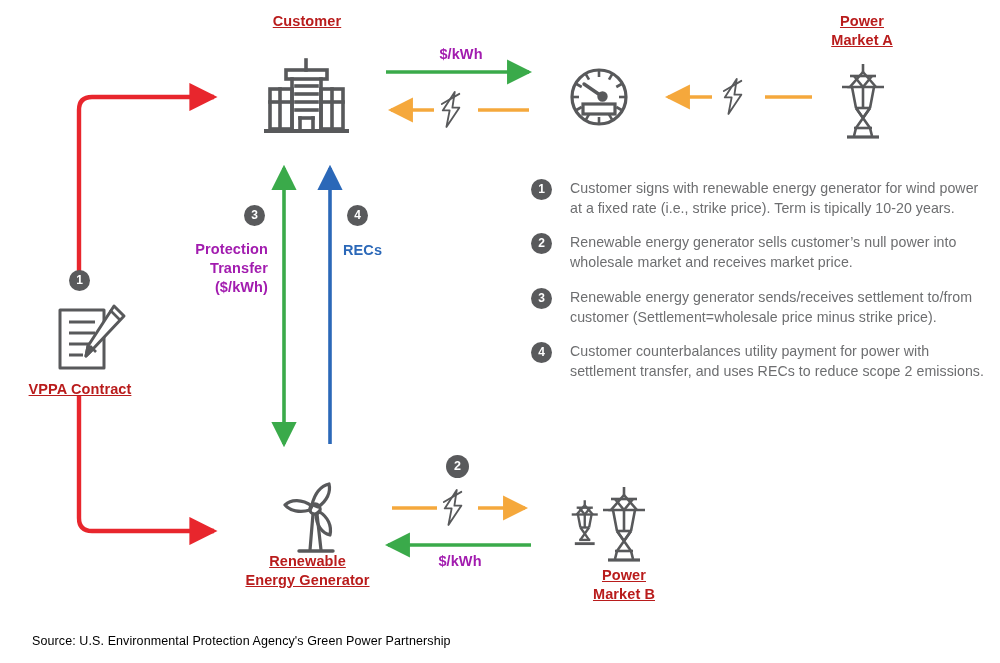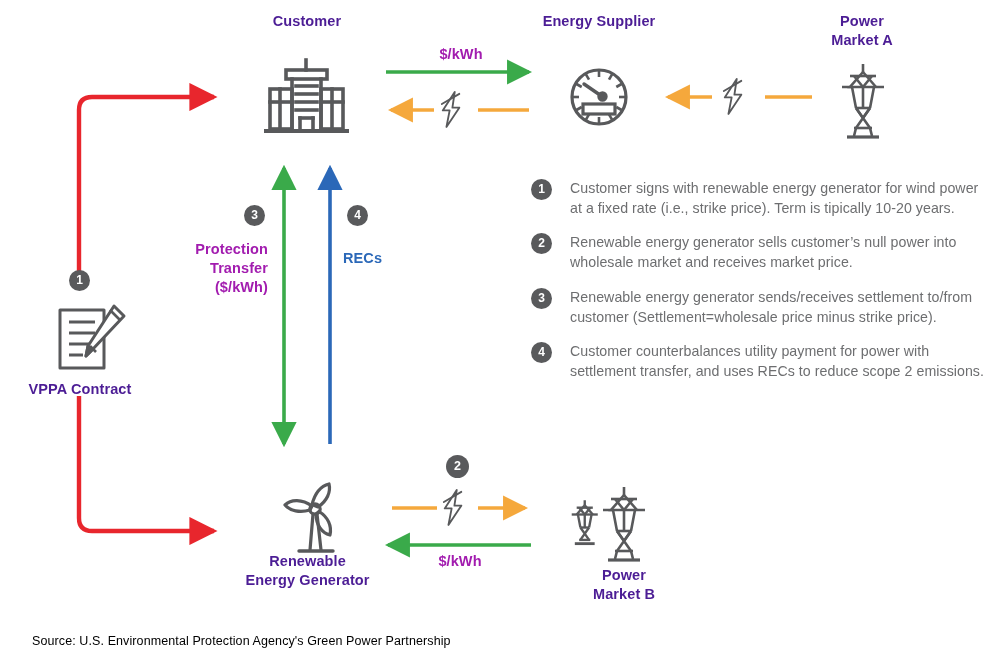--- a/index.html
+++ b/index.html
@@ -20,24 +20,25 @@
     left: 0; top: 0;
     width: 1000px;
     height: 663px;
   }
   .abs { position: absolute; }
 
   
   .node-title {
     font-size: 14.5px;
     font-weight: bold;
-    color: #4c1d95;
+    color: #b91c1c;
     text-align: center;
     line-height: 1.28;
     letter-spacing: 0.1px;
+    text-decoration: underline;
   }
 
   
   .flow-label {
     font-size: 14.5px;
     font-weight: bold;
     letter-spacing: 0.1px;
   }
   .flow-green { color: #a21caf; }
   .flow-blue  { color: #2b68b8; }
@@ -280,21 +281,20 @@
     <path d="M40,40 L46,46" stroke-width="2.6"></path>
     <path d="M38,40 L36,50 L42,44 Z" fill="#58595b"></path>
   </g>
 </svg>
 
 <div class="abs node-title" style="left:207px; top:12px; width:200px;">
   <div>Customer</div>
 </div>
 
 <div class="abs node-title" style="left:509px; top:12px; width:180px;">
-  <div>Energy Supplier</div>
 </div>
 
 <div class="abs node-title" style="left:797px; top:12px; width:130px;">
   <div>Power</div>
   <div>Market A</div>
 </div>
 
 <div class="abs flow-label flow-green" style="left:406px; top:46px; width:110px; text-align:center;">$/kWh</div>
 
 <div class="abs badge" style="left:69px; top:270px;">1</div>
@@ -304,21 +304,21 @@
 <div class="abs badge" style="left:244px; top:205px;">3</div>
 
 <div class="abs stack-label flow-green" style="left:160px; top:240px; width:108px;">
   <div>Protection</div>
   <div>Transfer</div>
   <div>($/kWh)</div>
 </div>
 
 <div class="abs badge" style="left:347px; top:205px;">4</div>
 
-<div class="abs flow-label flow-blue" style="left:343px; top:250px;">RECs</div>
+<div class="abs flow-label flow-blue" style="left:343px; top:242px;">RECs</div>
 
 <div class="abs badge badge-lg" style="left:446px; top:455px;">2</div>
 
 <div class="abs flow-label flow-green" style="left:405px; top:553px; width:110px; text-align:center;">$/kWh</div>
 
 <div class="abs node-title" style="left:235px; top:552px; width:145px;">
   <div>Renewable</div>
   <div>Energy Generator</div>
 </div>
 

